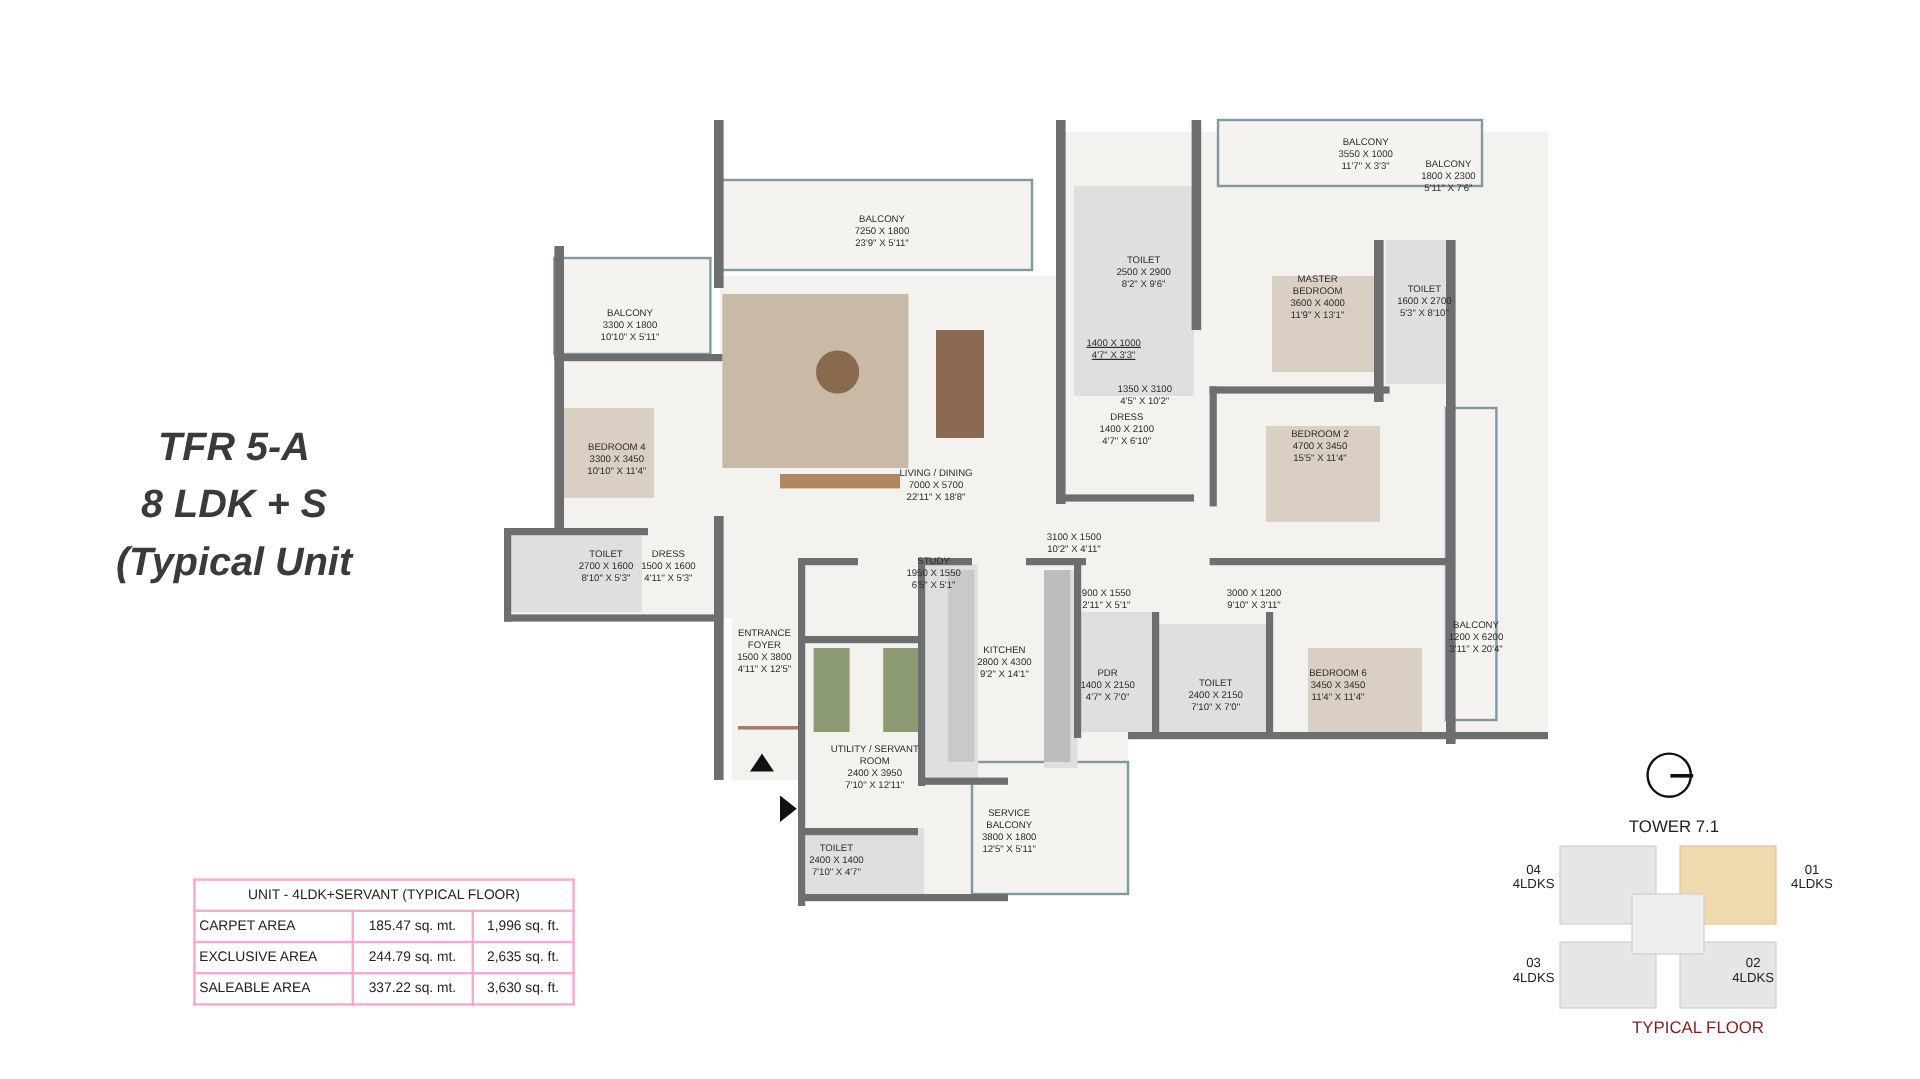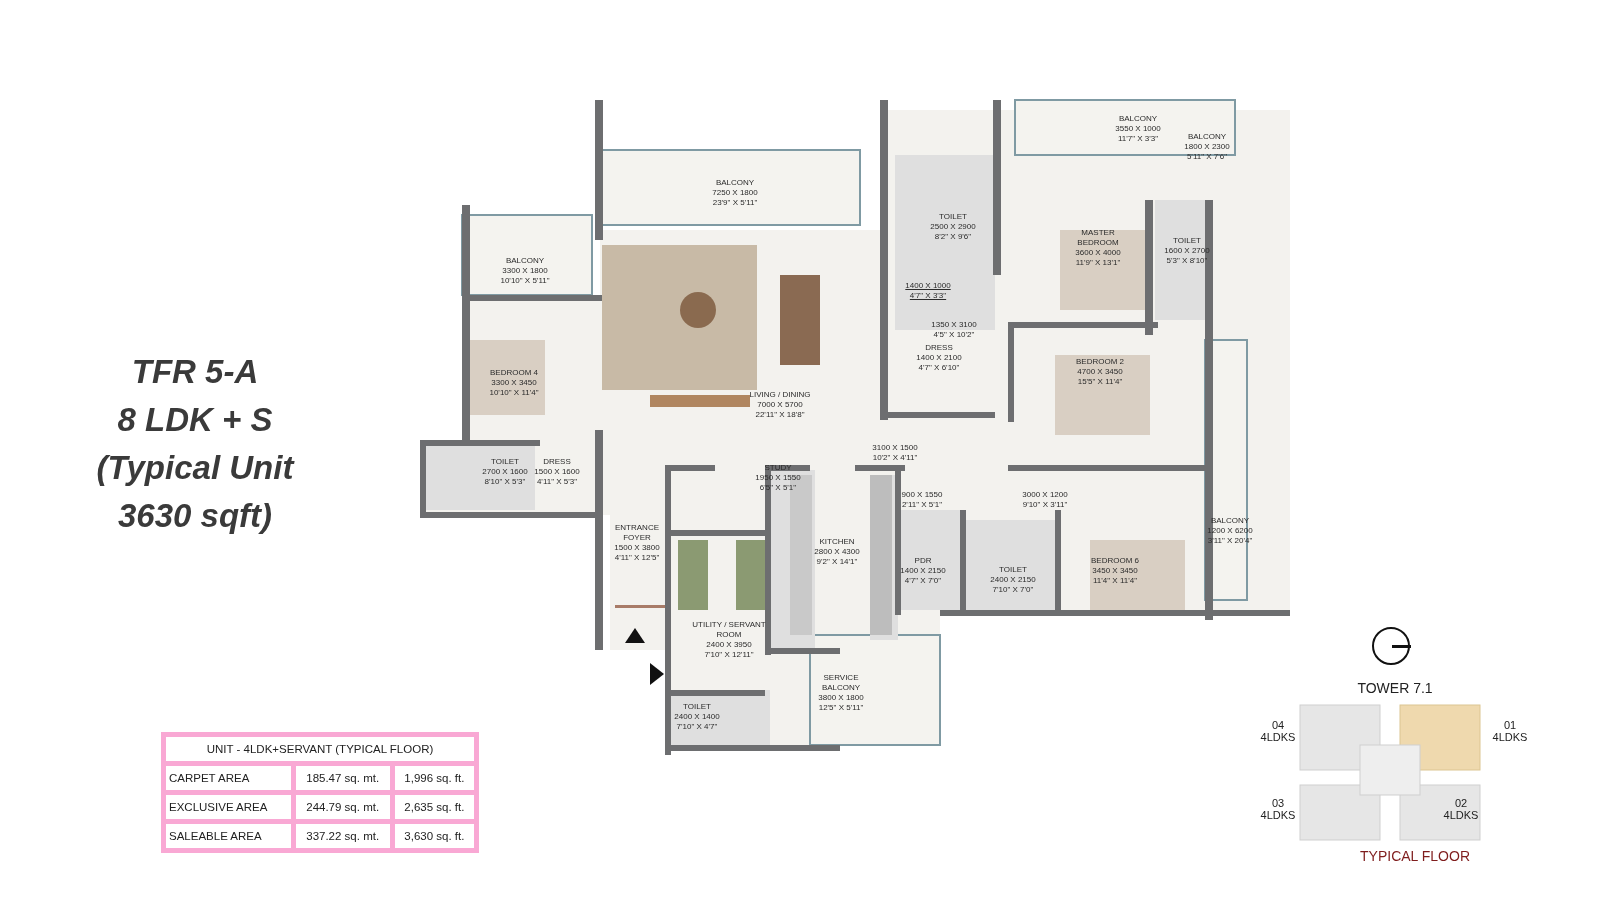--- a/index.html
+++ b/index.html
@@ -9,40 +9,39 @@
   .title-block div{white-space:nowrap;}
   
   .plan{left:410px;top:90px;width:880px;height:680px;}
   .floor{fill:#f3f2ee;}
   .wall{fill:#6d6e70;}
   .balc{fill:#f4f3ef;stroke:#7f9aa3;stroke-width:2;}
   .wet{fill:#dfdfdf;}
   .room-tag{position:absolute;text-align:center;font-size:8px;line-height:10px;color:#2b2b2b;white-space:nowrap;transform:translateX(-50%);}
   
   table.area{position:absolute;left:161px;top:732px;width:318px;border-collapse:collapse;font-size:11.5px;font-family:"Liberation Sans",sans-serif;}
-  table.area td,table.area th{border:5px solid #f9a8d4;height:24px;padding:0 3px;font-weight:normal;}
+  table.area td,table.area th{border:2px solid #f9a8d4;height:24px;padding:0 3px;font-weight:normal;}
   table.area th{text-align:center;font-size:11.5px;}
   table.area td.c{text-align:center;}
   
   .key-title{left:1330px;top:680px;width:130px;text-align:center;font-size:14px;color:#222;}
   .key-foot{left:1320px;top:848px;width:150px;text-align:right;font-size:14px;color:#7f1d1d;}
   .unit-lbl{font-size:11px;line-height:12px;text-align:center;color:#222;}
   .compass{left:1372px;top:627px;width:38px;height:38px;border:2px solid #111;border-radius:50%;box-sizing:border-box;}
   .compass-needle{left:1392px;top:645px;width:19px;height:3px;background:#111;}
   .entry-arrow-up{left:625px;top:628px;width:0;height:0;border-left:10px solid transparent;border-right:10px solid transparent;border-bottom:15px solid #111;}
   .entry-arrow-right{left:650px;top:663px;width:0;height:0;border-top:11px solid transparent;border-bottom:11px solid transparent;border-left:14px solid #111;}
 </style>
 </head>
 <body>
 
 <div class="abs title-block">
   <div>TFR 5-A</div>
   <div>8 LDK + S</div>
   <div>(Typical Unit</div>
-  <div>3630 sqft)</div>
 </div>
 
 <svg class="abs plan" viewBox="0 0 880 680" width="880" height="680">
 
   <polygon class="floor" points="55,210 190,210 190,140 470,140 470,20 880,20 880,520 530,520 530,545 420,545 420,660 255,660 255,560 200,560 200,425 10,425 10,350 55,350"></polygon>
 
   <rect class="balc" x="190" y="60" width="260" height="75"></rect>
   <rect class="balc" x="52" y="125" width="130" height="80"></rect>
   <rect class="balc" x="605" y="10" width="220" height="55"></rect>
   <rect class="balc" x="795" y="250" width="42" height="260"></rect>

